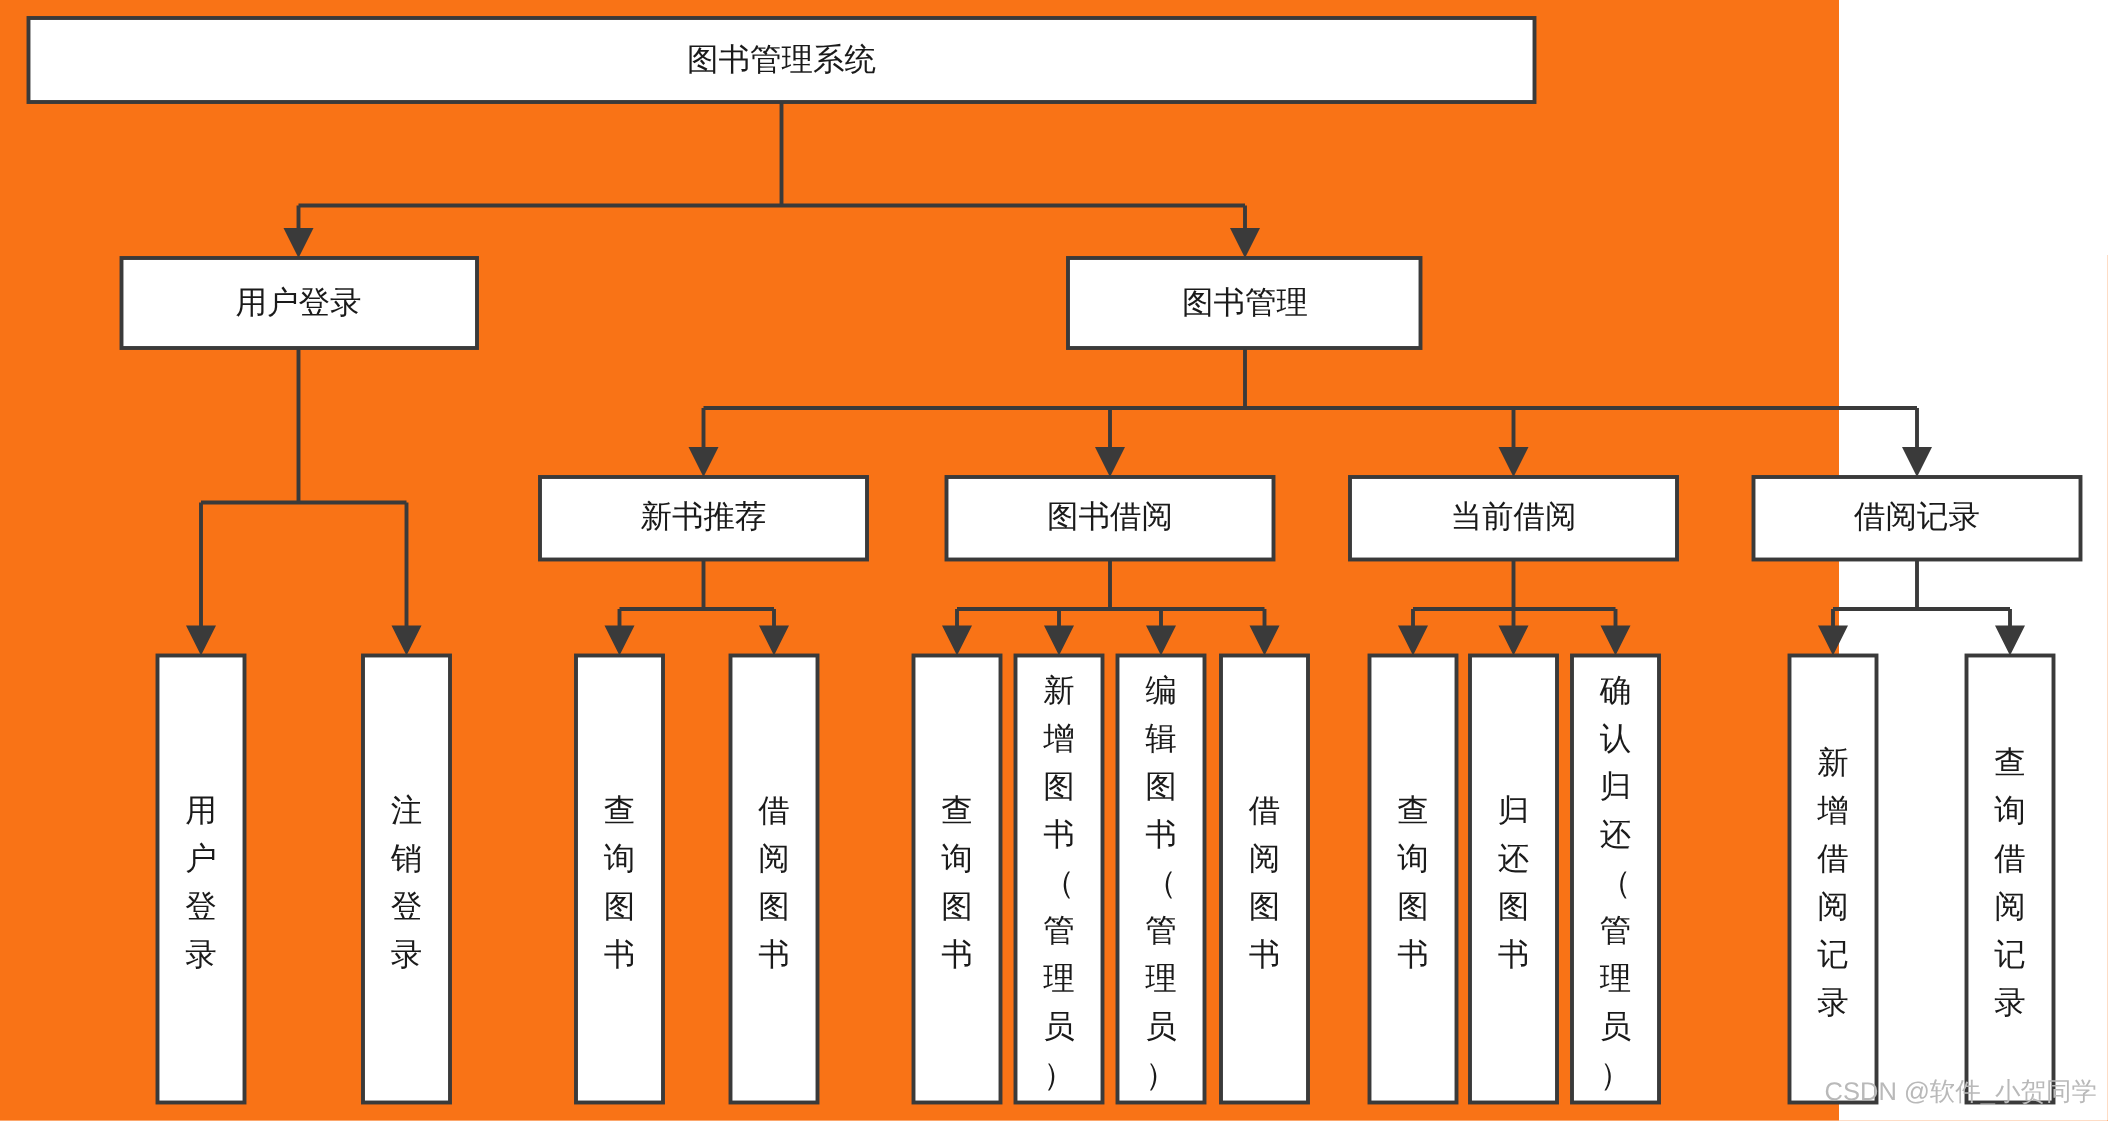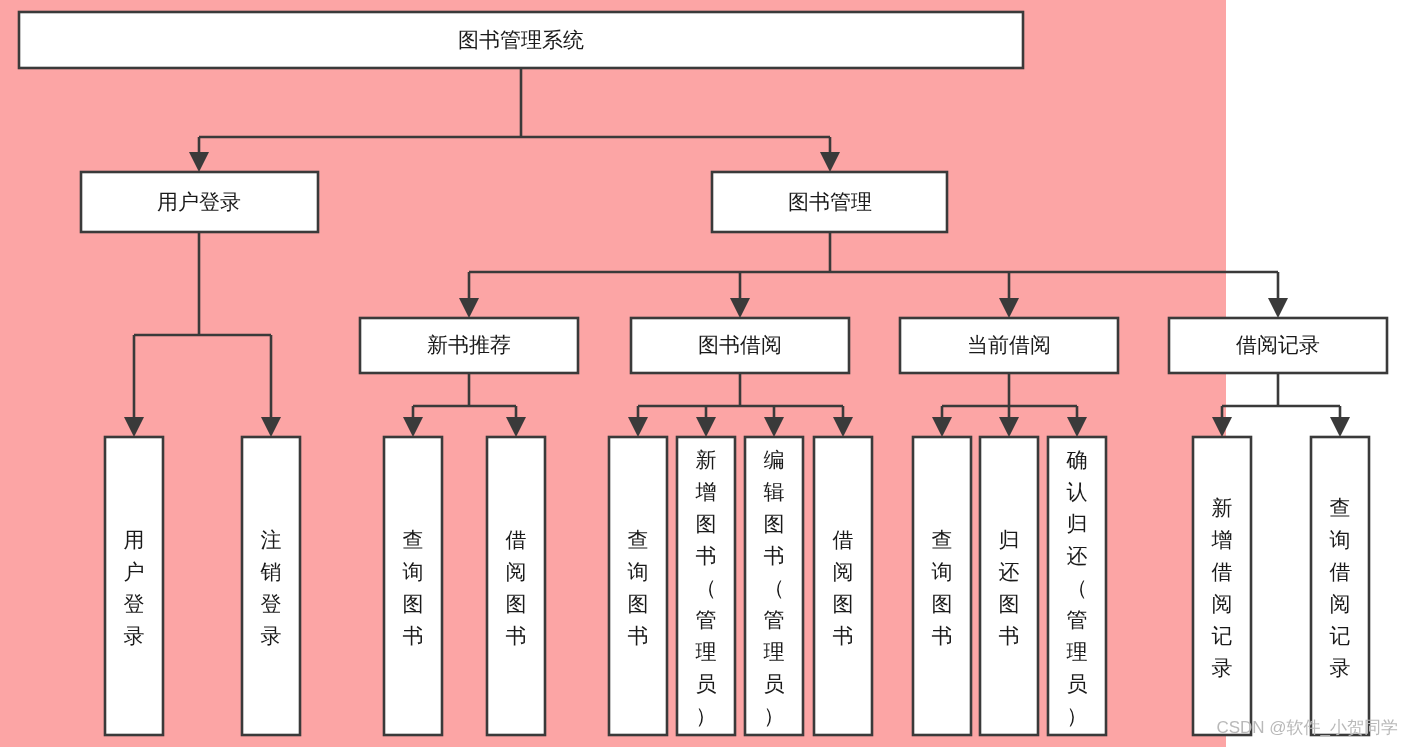--- a/index.html
+++ b/index.html
@@ -11,21 +11,21 @@
     width: 1405px;
     height: 747px;
     font-family: "Liberation Sans", "DejaVu Sans", sans-serif;
     overflow: hidden;
     position: relative;
   }
   #diagram-root {
     position: relative;
     width: 1226px;
     height: 747px;
-    background: #fca5a5;
+    background: #f97316;
   }
   svg#chart-svg {
     position: absolute;
     left: 0;
     top: 0;
     width: 1405px;
     height: 747px;
     display: block;
   }
   .node-box {

